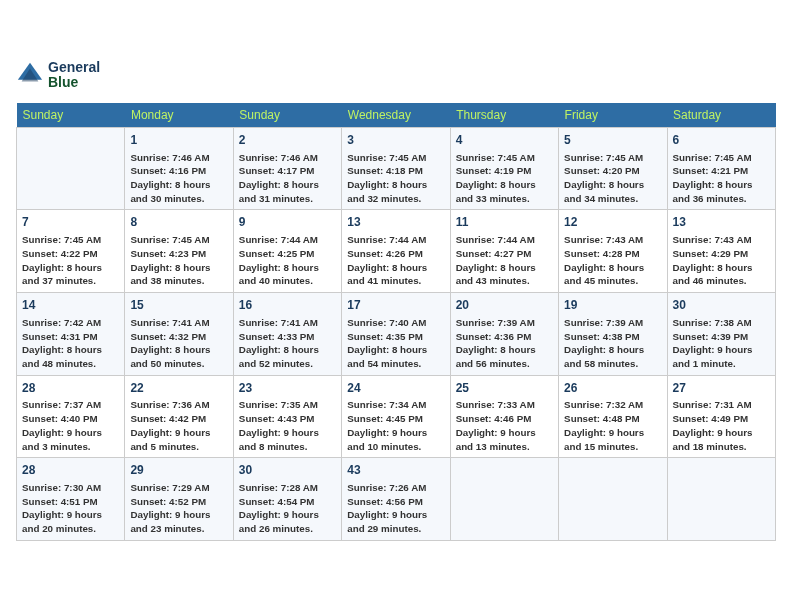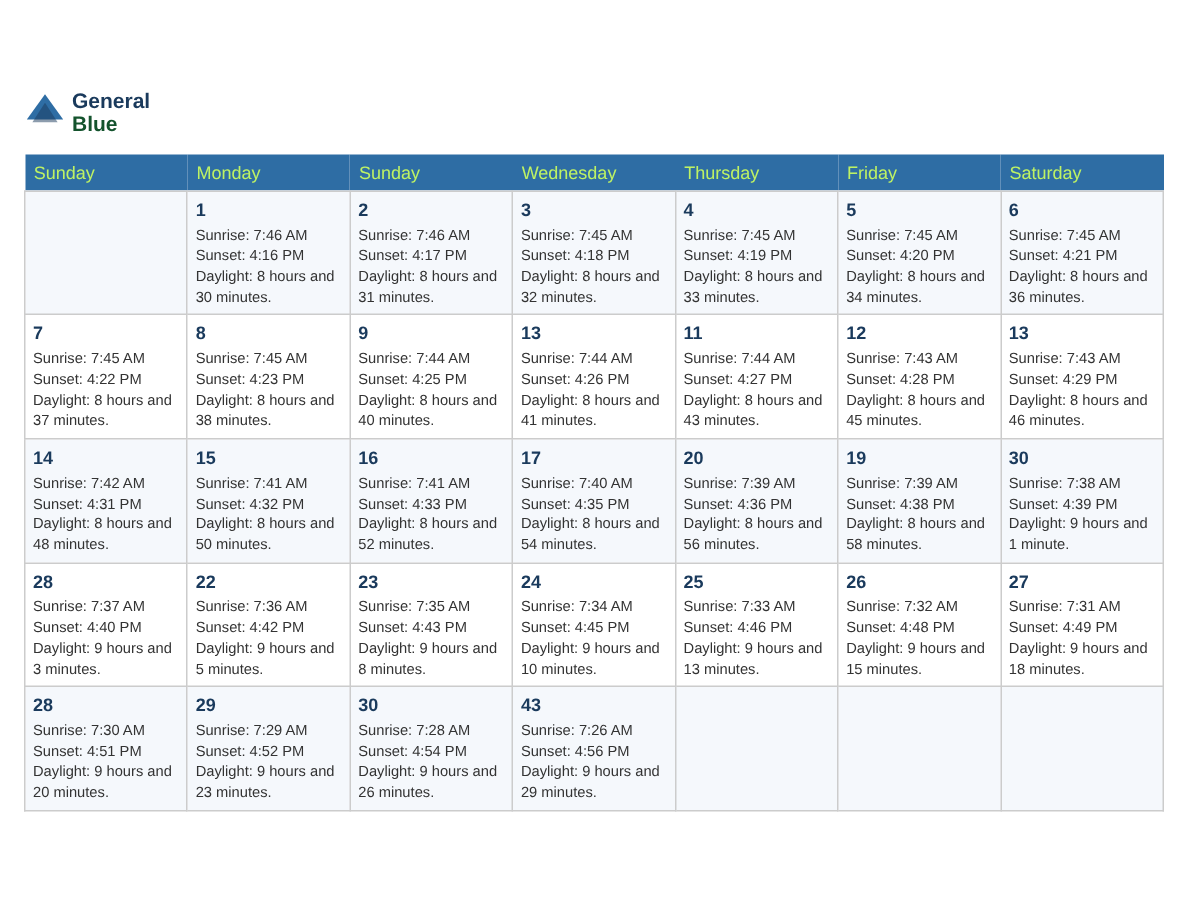--- a/index.html
+++ b/index.html
@@ -80,20 +80,21 @@
     .day-number {
       font-size: 12px;
       font-weight: bold;
       color: #1a3a5c;
       display: block;
       margin-bottom: 2px;
     }
     .cell-content {
       font-size: 9.8px;
       color: #333;
+      font-weight: bold;
     }
   </style>
 </head>
 <body>
 
 <div class="container">
   <div class="header">
     <div class="logo">
       <svg class="logo-icon" viewBox="0 0 30 30">
         <polygon points="15,2 28,20 2,20" fill="#2e6da4"></polygon>

